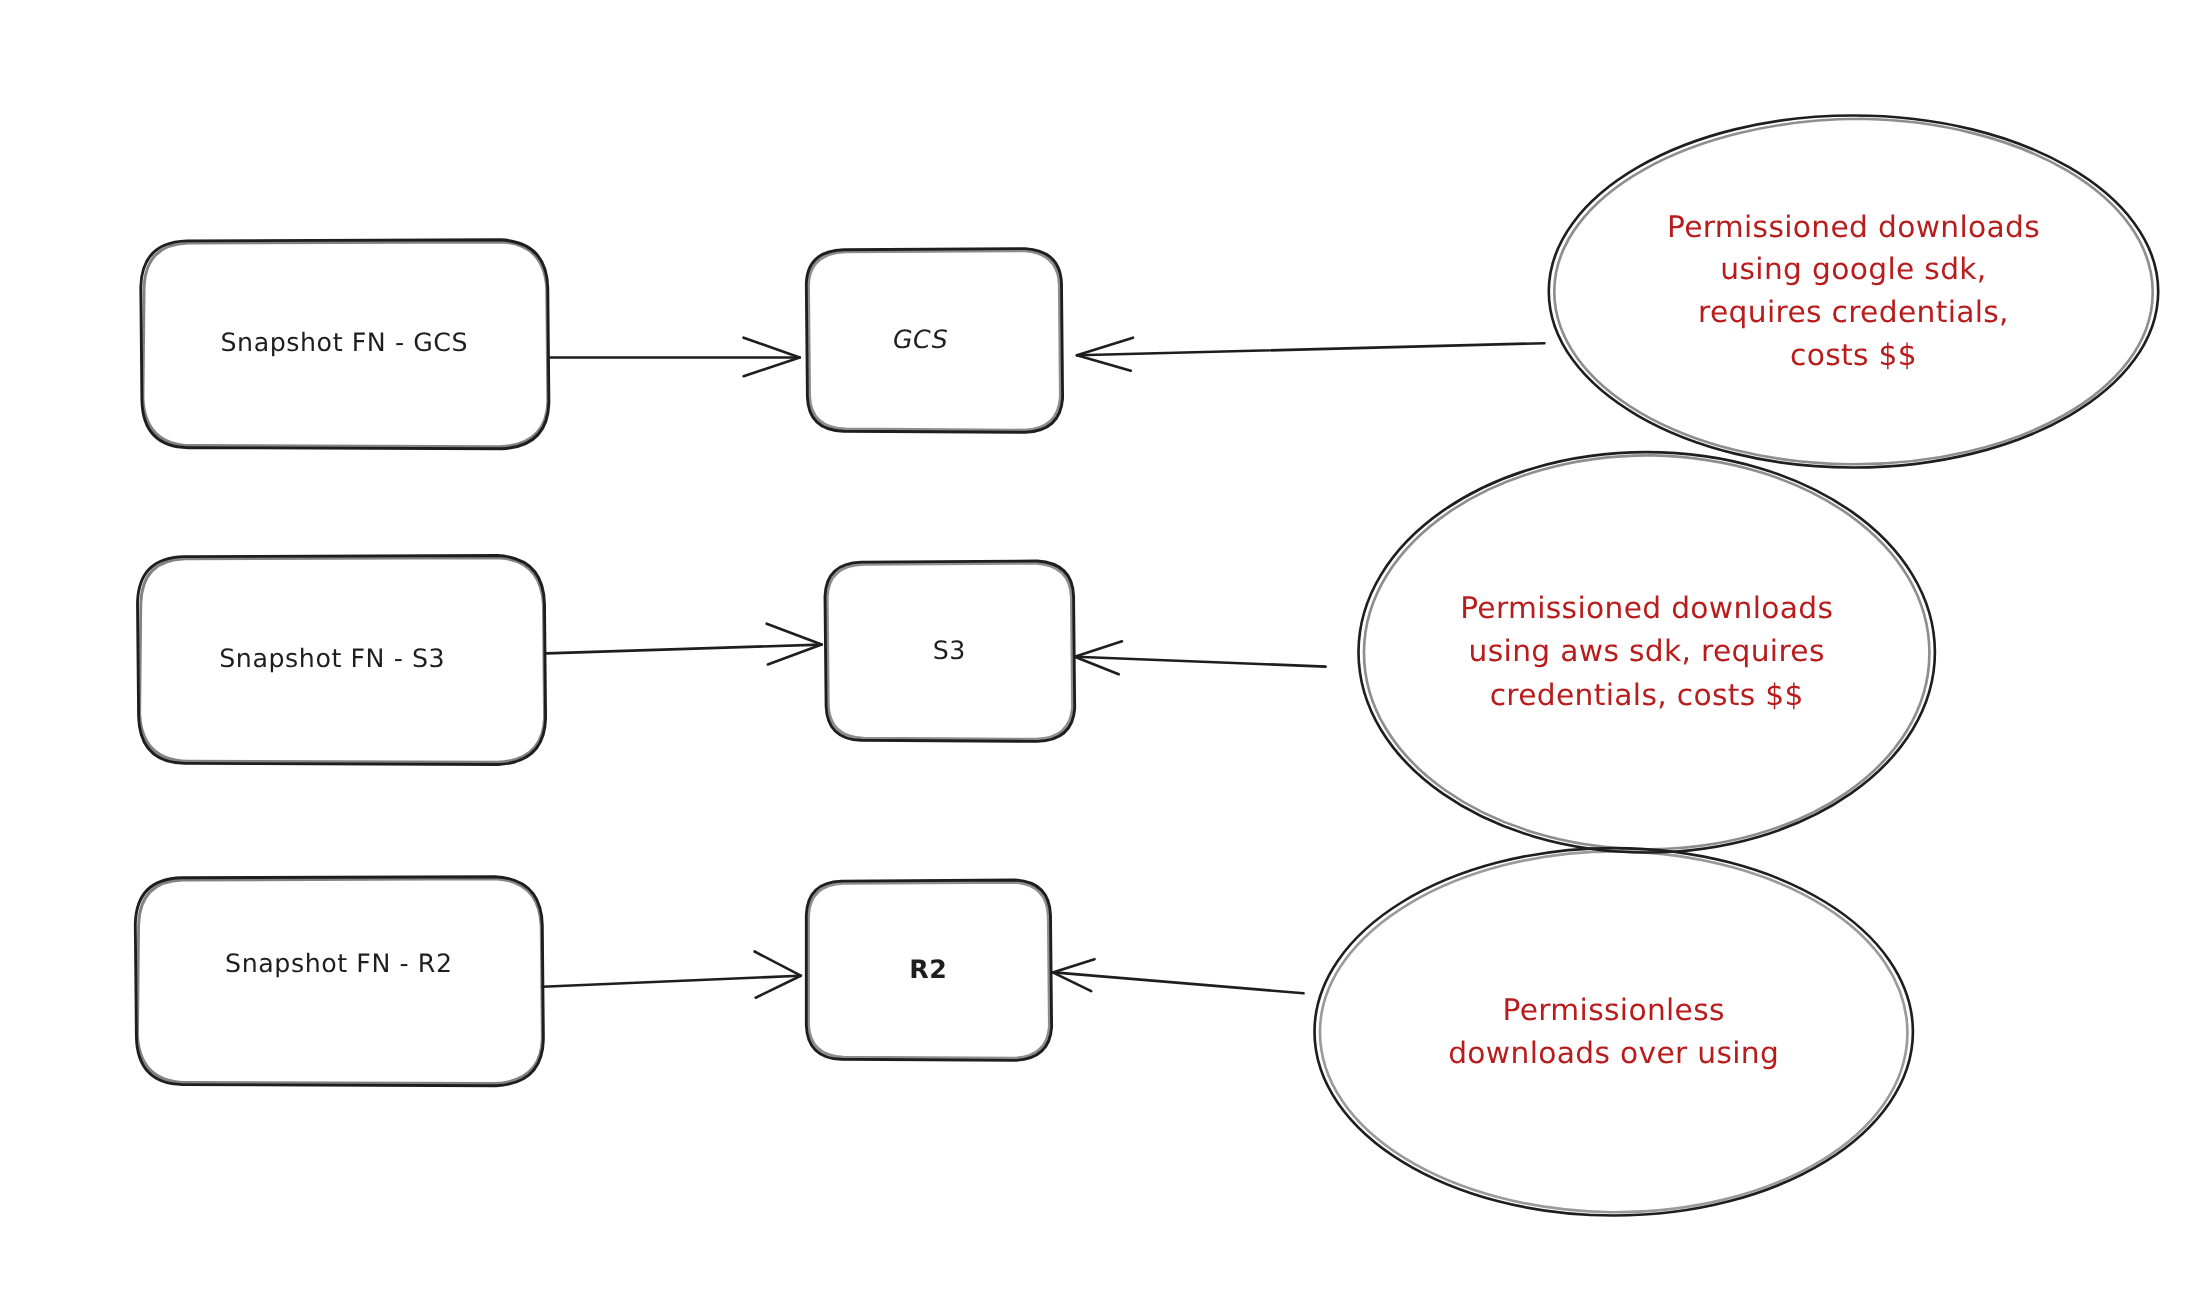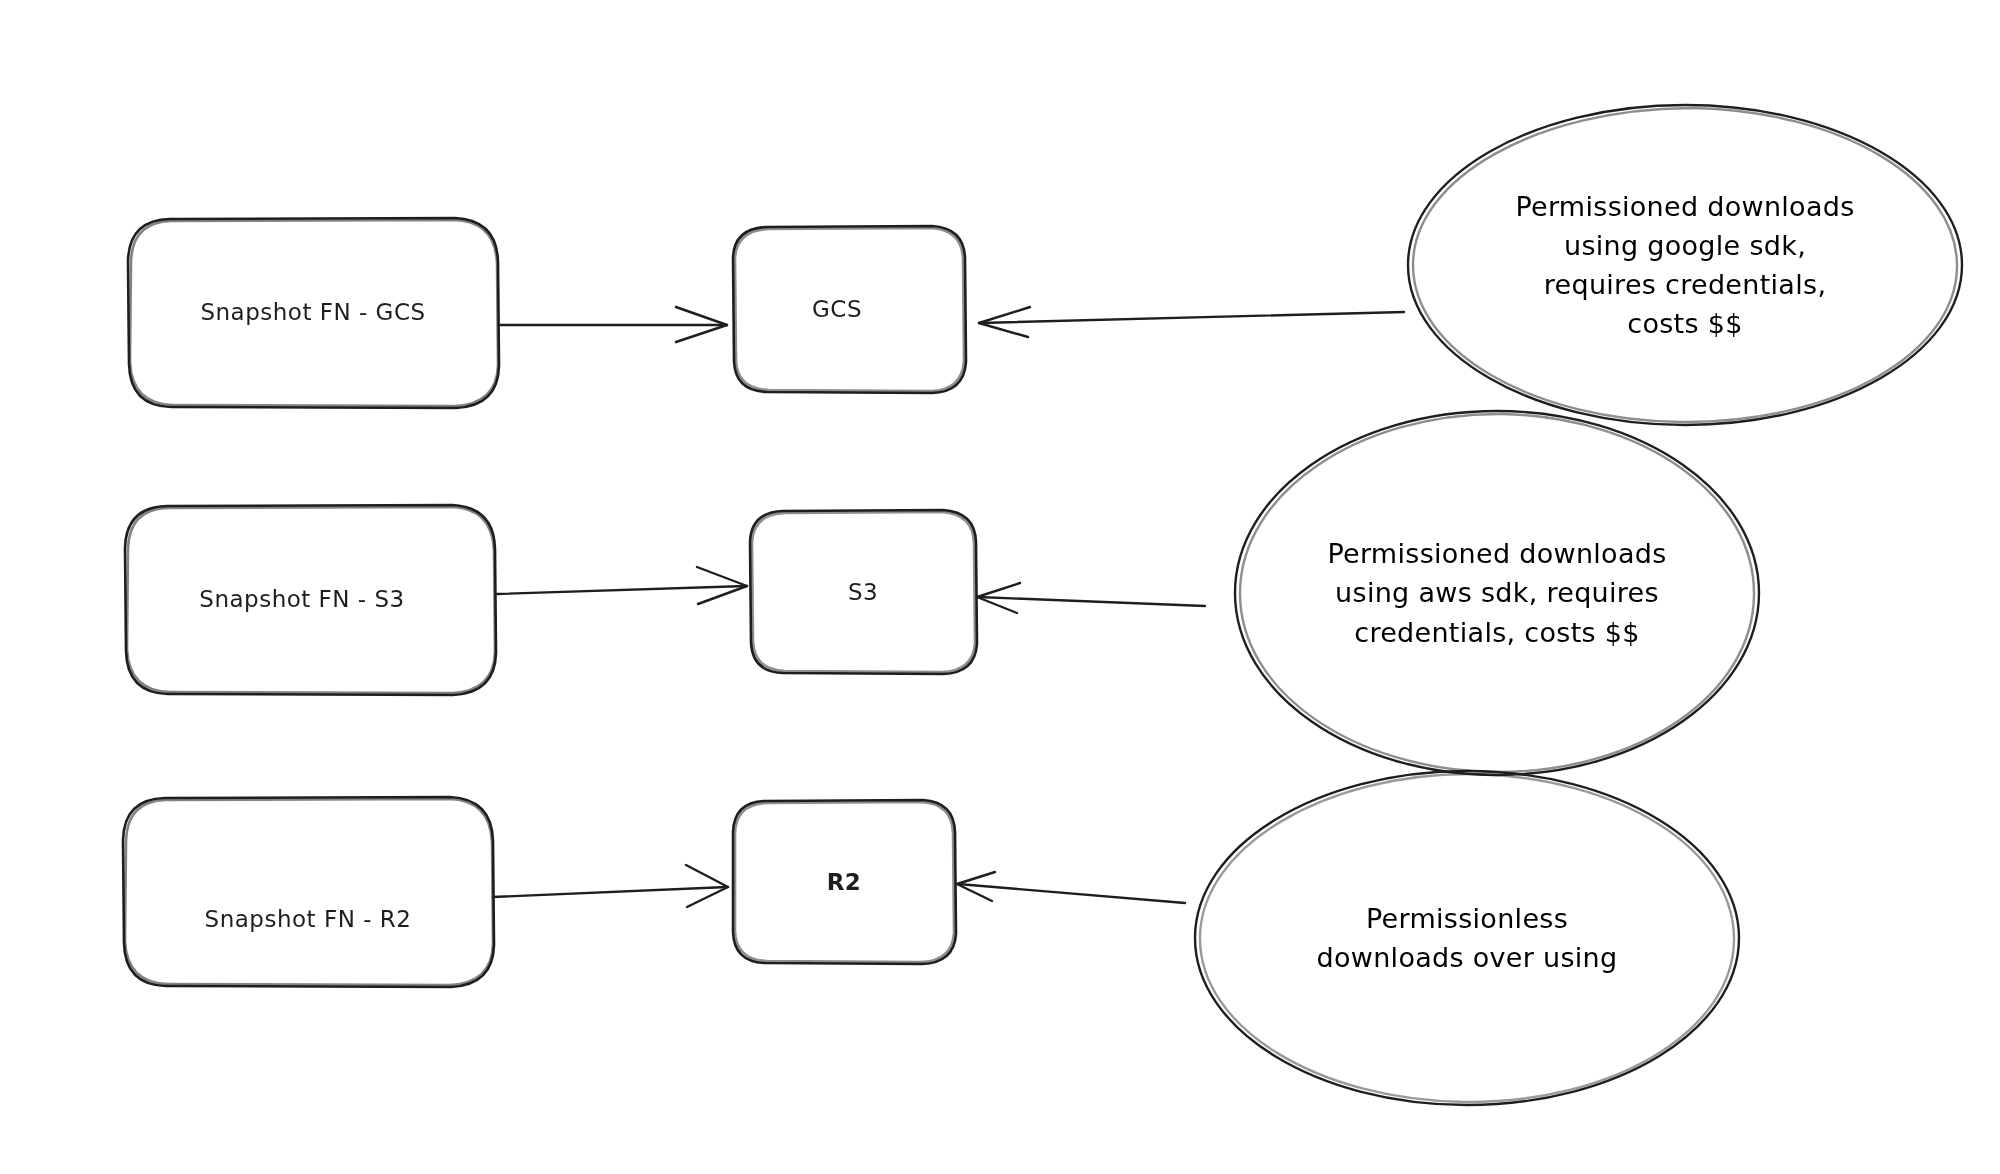--- a/index.html
+++ b/index.html
@@ -39,21 +39,21 @@
     line-height: 1.35;
     white-space: pre-line;
     pointer-events: none;
   }
   .note-label {
     position: absolute;
     display: flex;
     align-items: center;
     justify-content: center;
     text-align: center;
-    color: #000000;
+    color: #b91c1c;
     font-family: "DejaVu Sans", sans-serif;
     font-size: 27px;
     letter-spacing: 0.3px;
     line-height: 1.45;
     white-space: pre-line;
     pointer-events: none;
   }
   .hit {
     position: absolute;
     background: transparent;
@@ -173,24 +173,24 @@
         C1195 846 1317 771 1467 771 Z"></path>
       <path class="rough rell" d="M1472 774
         C1619 777 1735 849 1734 940
         C1733 1031 1614 1103 1465 1102
         C1318 1100 1199 1028 1200 937
         C1201 847 1325 773 1472 774" opacity="0.45"></path>
     </g>
   </svg>
 
   <div class="node-label" style="left:128px; top:218px; width:370px; height:190px;">Snapshot FN - GCS</div>
-  <div class="node-label" style="left:733px; top:226px; width:208px; height:168px;">GCS</div>
+  <div class="node-label" style="left:733px; top:226px; width:208px; height:168px;font-style:italic;">GCS</div>
   <div class="node-label" style="left:125px; top:505px; width:354px; height:190px;">Snapshot FN - S3</div>
   <div class="node-label" style="left:750px; top:510px; width:226px; height:165px;">S3</div>
-  <div class="node-label" style="left:123px; top:825px; width:370px; height:190px;">Snapshot FN - R2</div>
+  <div class="node-label" style="left:123px; top:783px; width:370px; height:190px;">Snapshot FN - R2</div>
   <div class="node-label" style="left:733px; top:800px; width:222px; height:165px;font-weight:bold;">R2</div>
 
   <div class="note-label" style="left:1428px; top:145px; width:514px; height:240px;">Permissioned downloads
 using google sdk,
 requires credentials,
 costs $$</div>
   <div class="note-label" style="left:1255px; top:493px; width:484px; height:200px;">Permissioned downloads
 using aws sdk, requires
 credentials, costs $$</div>
   <div class="note-label" style="left:1215px; top:868px; width:504px; height:140px;">Permissionless

